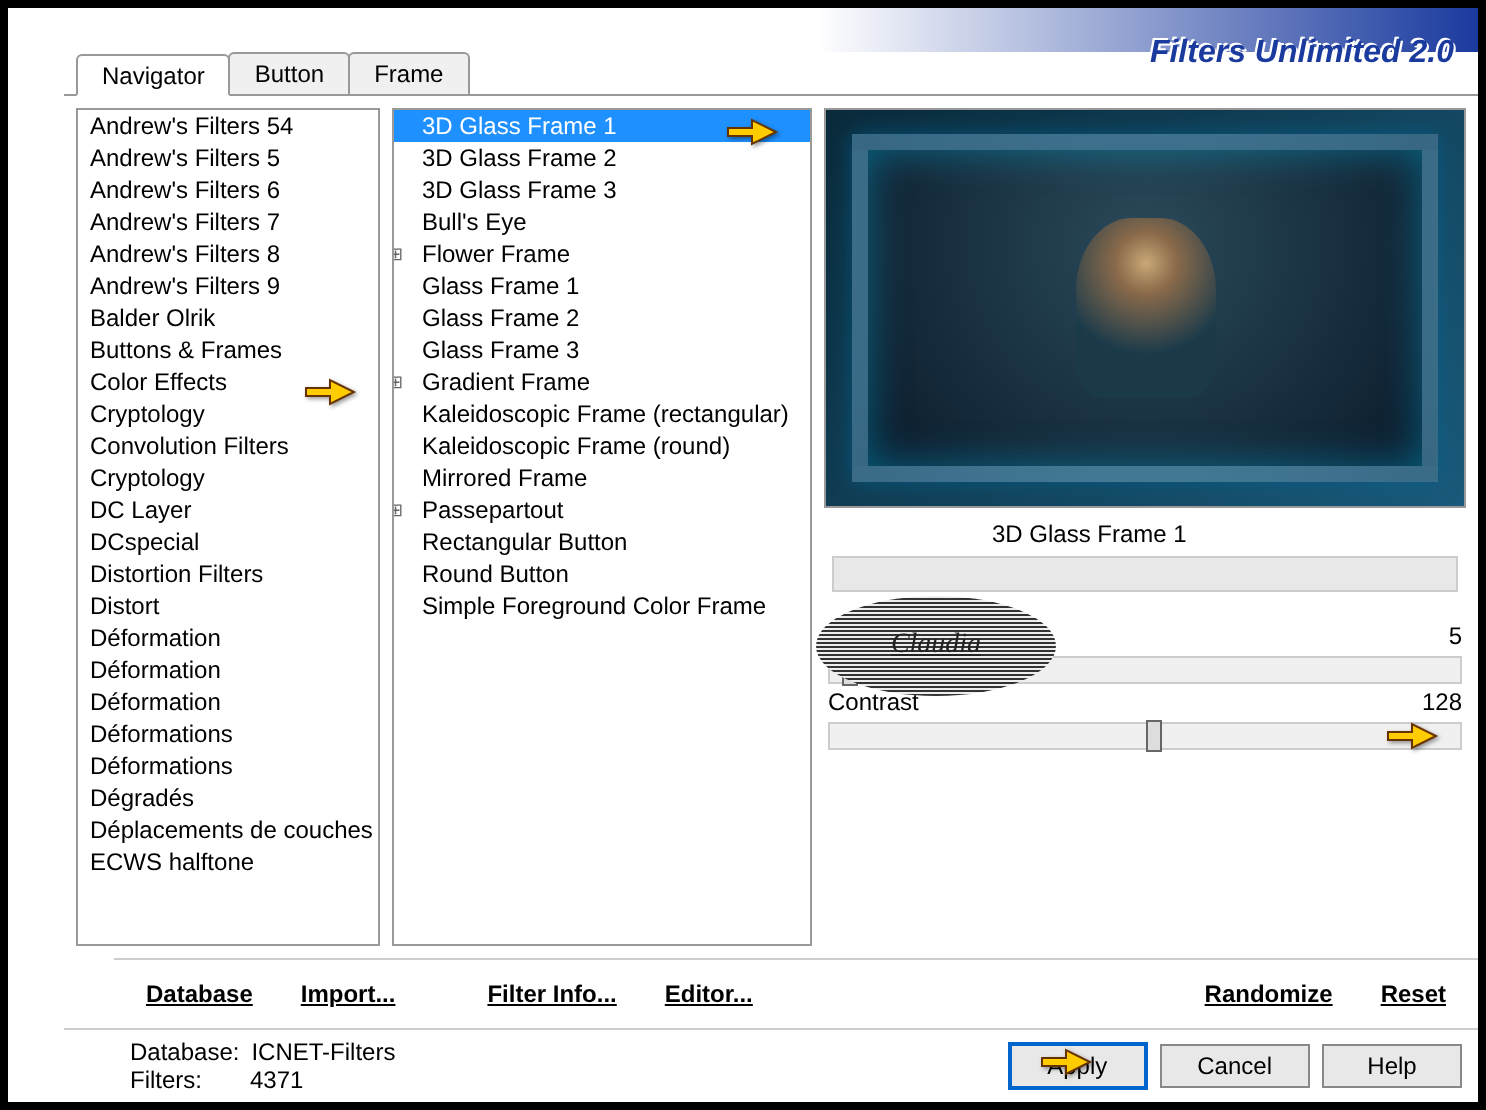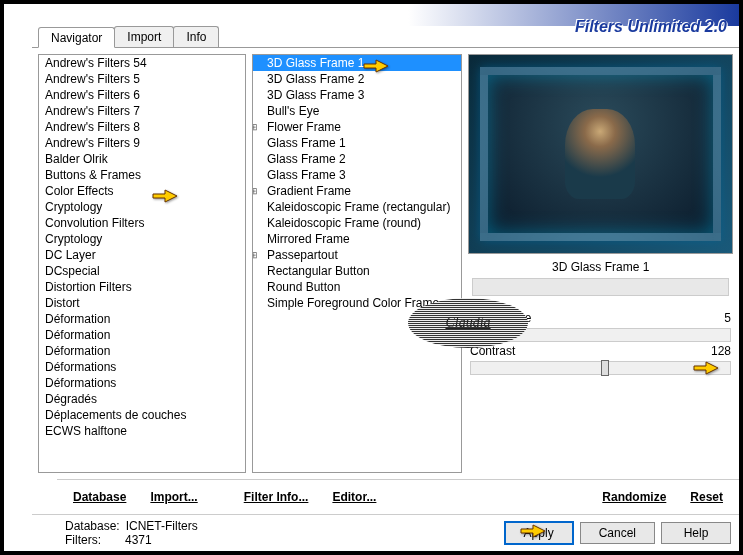--- a/index.html
+++ b/index.html
@@ -4,21 +4,21 @@
 <style>
 * { box-sizing: border-box; margin: 0; padding: 0; font-family: "Segoe UI", Tahoma, sans-serif; font-size: 12px; }
 body { background: #000; padding: 3px; }
 .window { background: #fff; border: 1px solid #000; width: 737px; height: 549px; display: flex; flex-direction: column; }
 .titlebar { height: 22px; background: linear-gradient(to right, #fff 0%, #fff 55%, #1a3a9e 100%); display: flex; align-items: center; justify-content: flex-end; padding-right: 12px; }
 .titlebar-text { font-style: italic; font-weight: bold; font-size: 16px; color: #1a3a9e; text-shadow: 1px 1px 0 #fff, -1px -1px 0 #fff; margin-top: 24px; }
 .tabs-row { display: flex; padding-left: 6px; border-bottom: 1px solid #999; height: 22px; }
 .tab { padding: 3px 12px 2px; border: 1px solid #999; border-bottom: none; background: #f0f0f0; cursor: pointer; margin-right: -1px; border-radius: 3px 3px 0 0; }
 .tab.active { background: #fff; border-bottom: 1px solid #fff; position: relative; top: 1px; }
 .main-area { flex: 1; display: flex; padding: 6px; gap: 6px; min-height: 0; }
-.col1 { width: 208px; display: flex; flex-direction: column; }
+.col1 { width: 152px; display: flex; flex-direction: column; }
 .col2 { width: 210px; display: flex; flex-direction: column; }
 .col3 { flex: 1; display: flex; flex-direction: column; }
 .listbox { flex: 1; border: 1px solid #999; overflow-y: scroll; background: #fff; }
 .listbox::-webkit-scrollbar { width: 16px; }
 .listbox::-webkit-scrollbar-track { background: #f0f0f0; border-left: 1px solid #ccc; }
 .listbox::-webkit-scrollbar-thumb { background: #ccc; border: 1px solid #999; }
 .list-item { padding: 1px 6px; cursor: pointer; white-space: nowrap; display: flex; align-items: center; position: relative; }
 .list-item.selected { background: #1e90ff; color: #fff; }
 .list-item.expandable::before { content: "⊞"; position: absolute; left: -3px; font-size: 9px; color: #666; }
 .col2 .list-item { padding-left: 14px; }
@@ -49,22 +49,22 @@
 <body>
 
 <div class="window">
   <div class="titlebar">
     <span class="titlebar-text">Filters Unlimited 2.0</span>
   </div>
 
   <div class="main-wrap">
     <div class="tabs-row">
       <div class="tab active">Navigator</div>
-      <div class="tab">Import</div>
-      <div class="tab">Info</div>
+      <div class="tab">Button</div>
+      <div class="tab">Frame</div>
     </div>
 
     <div class="main-area">
       <div class="col1">
         <div class="listbox" id="cat-list">
             <div class="list-item">Andrew's Filters 54</div>
             <div class="list-item">Andrew's Filters 5</div>
             <div class="list-item">Andrew's Filters 6</div>
             <div class="list-item">Andrew's Filters 7</div>
             <div class="list-item">Andrew's Filters 8</div>

